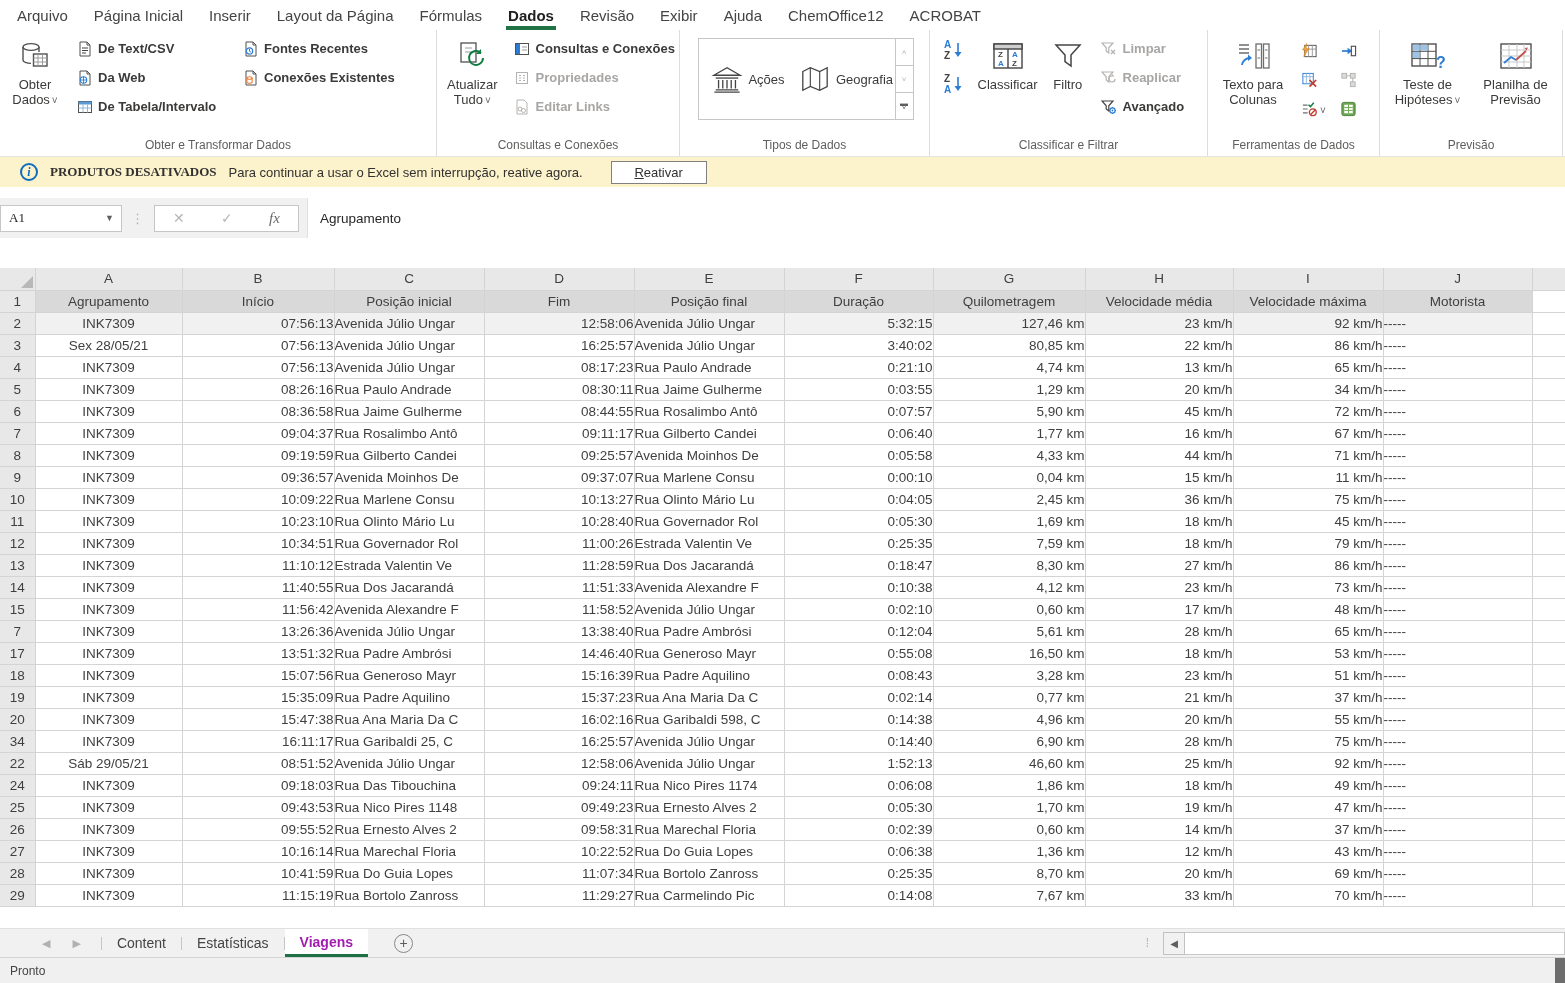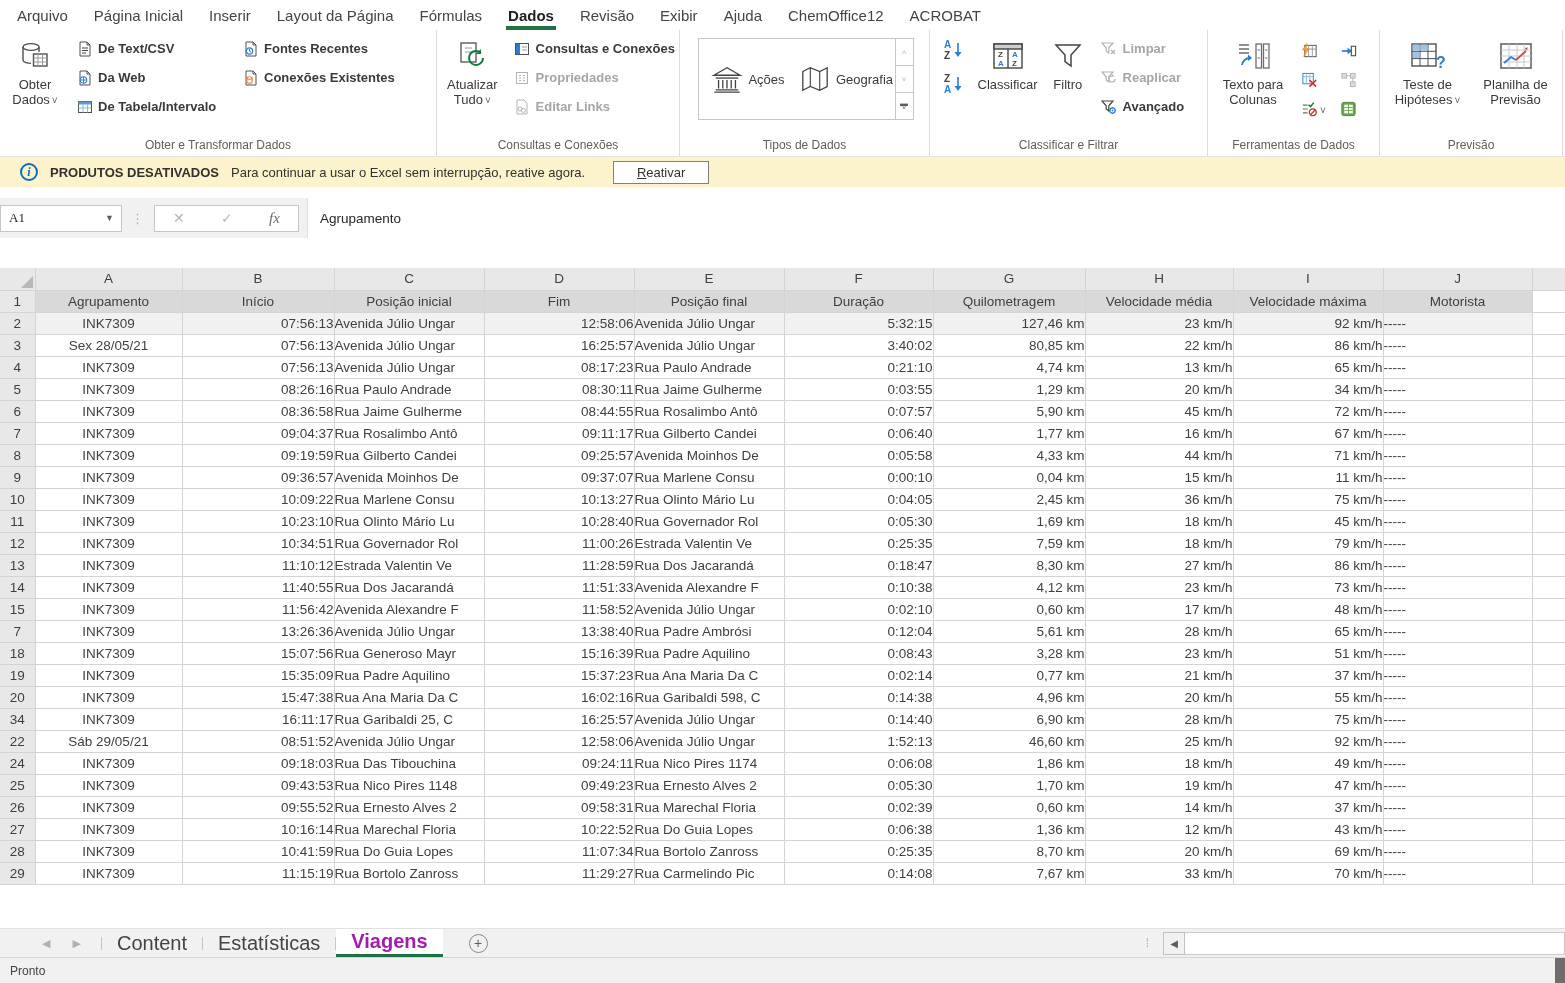--- a/index.html
+++ b/index.html
@@ -48,21 +48,21 @@
 
   .toolgrid { display:flex; margin-left:6px; margin-top:2px; }
   .toolcol { display:flex; flex-direction:column; }
   .toolcell { height:29px; display:flex; align-items:center; padding:0 3px; gap:2px; }
 
   
   .msgbar { height:30px; background:#fcf3cc; display:flex; align-items:center; font-size:13px; }
   .msg-icon { width:18px; height:18px; border:2px solid #0f6cbd; border-radius:50%; color:#0f6cbd;
     font-size:12px; font-weight:700; display:flex; align-items:center; justify-content:center;
     margin:0 12px 0 20px; font-family:"Liberation Serif",serif; font-style:italic; }
-  .msg-title { font-weight:700; color:#323130; margin-right:12px; white-space:nowrap; }
+  .msg-title { font-weight:700; color:#323130; margin-right:12px; white-space:nowrap;font-family:Liberation Serif, serif; }
   .msg-text { color:#323130; margin-right:28px; white-space:nowrap; }
   .msg-btn { width:96px; height:23px; background:#fff; border:1px solid #82807e; font-size:13px;
     color:#323130; display:flex; align-items:center; justify-content:center; }
   .msg-btn .u { text-decoration:underline; }
 
   .spacer1 { height:11px; background:#fff; }
   .spacer2 { height:30px; background:#fff; }
 
   
   .fbar { height:40px; background:#f1f1f1; display:flex; align-items:center; }
@@ -92,21 +92,21 @@
   td.hdr1 { background:#d9d9d9; text-align:center; }
   tr.shaded td.datacell { background:#f1f1f1; }
   td.al { text-align:left; padding-left:4px; }
   td.ar { text-align:right; padding-right:4px; }
   td.ac { text-align:center; }
 
   
   .tabbar { height:29px; background:#f1f1f1; display:flex; align-items:stretch; border-top:1px solid #e0e0e0; }
   .tab-nav { display:flex; align-items:center; gap:22px; padding:0 20px 0 42px; color:#b3b1af; font-size:11px; }
   .tabsep { width:1px; height:13px; background:#c6c6c6; align-self:center; }
-  .sheet-tab { display:flex; align-items:center; padding:4px 15px; font-size:20px; color:#444; white-space:nowrap; }
+  .sheet-tab { display:flex; align-items:center; padding:4px 15px; font-size:14px; color:#444; white-space:nowrap; }
   .sheet-tab.active { background:#fff; color:#a21caf; font-weight:700; border-bottom:3px solid #1e7145; }
   .addsheet { width:19px; height:19px; border:1px solid #8a8886; border-radius:50%; color:#605e5c;
     font-size:14px; line-height:16px; text-align:center; align-self:center; margin-left:26px; }
   .tab-right { margin-left:auto; display:flex; align-items:center; }
   .hdots { color:#b0aeac; font-size:12px; line-height:5px; margin-right:14px; }
   .hs-arrow { width:22px; height:23px; border:1px solid #c3c1bf; background:#f1f1f1; color:#605e5c;
     font-size:10px; display:flex; align-items:center; justify-content:center; }
   .hs-track { width:380px; height:23px; background:#fff; border:1px solid #c9c9c9; border-left:none; }
 
   
@@ -773,20 +773,34 @@
           <td class="datacell ar">13:38:40</td>
           <td class="datacell al">Rua Padre Ambrósi</td>
           <td class="datacell ar">0:12:04</td>
           <td class="datacell ar">5,61 km</td>
           <td class="datacell ar">28 km/h</td>
           <td class="datacell ar">65 km/h</td>
           <td class="datacell al">-----</td>
           <td></td>
         </tr>
         <tr>
+          <td class="rowhdr">17</td>
+          <td class="datacell ac">INK7309</td>
+          <td class="datacell ar">13:51:32</td>
+          <td class="datacell al">Rua Padre Ambrósi</td>
+          <td class="datacell ar">14:46:40</td>
+          <td class="datacell al">Rua Generoso Mayr</td>
+          <td class="datacell ar">0:55:08</td>
+          <td class="datacell ar">16,50 km</td>
+          <td class="datacell ar">18 km/h</td>
+          <td class="datacell ar">53 km/h</td>
+          <td class="datacell al">-----</td>
+          <td></td>
+        </tr>
+        <tr>
           <td class="rowhdr">18</td>
           <td class="datacell ac">INK7309</td>
           <td class="datacell ar">15:07:56</td>
           <td class="datacell al">Rua Generoso Mayr</td>
           <td class="datacell ar">15:16:39</td>
           <td class="datacell al">Rua Padre Aquilino</td>
           <td class="datacell ar">0:08:43</td>
           <td class="datacell ar">3,28 km</td>
           <td class="datacell ar">23 km/h</td>
           <td class="datacell ar">51 km/h</td>

